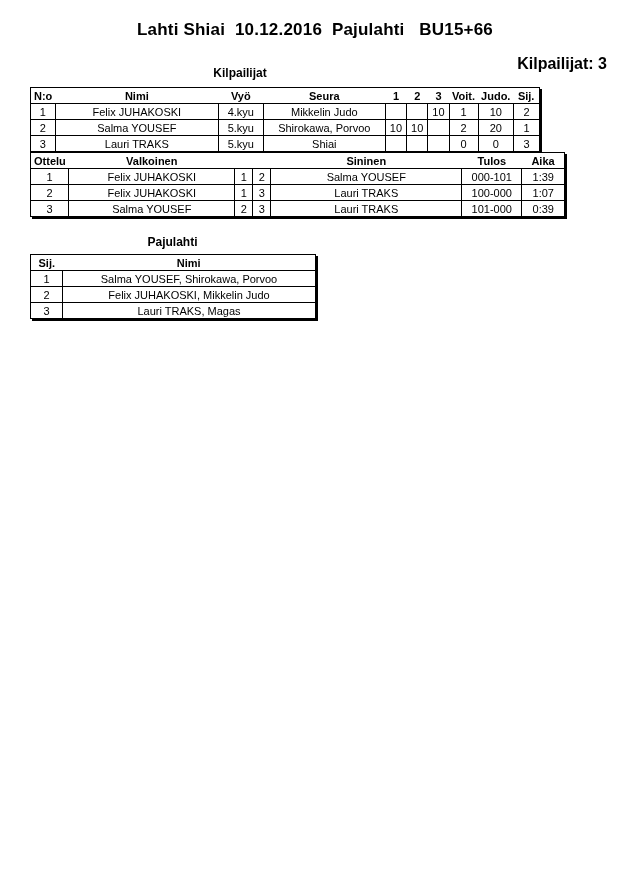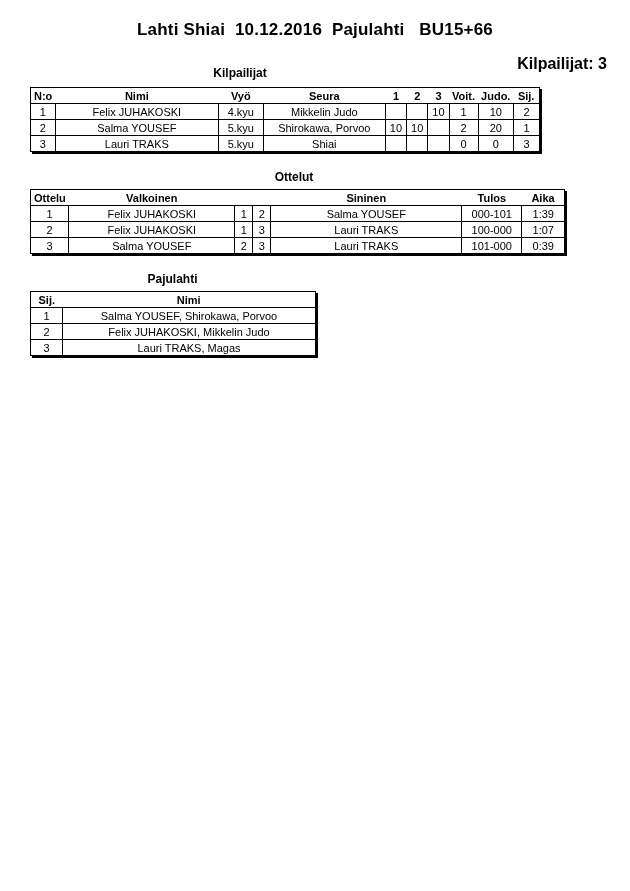--- a/index.html
+++ b/index.html
@@ -118,21 +118,20 @@
           <td class="ac"></td>
           <td class="ac">0</td>
           <td class="ac">0</td>
           <td class="ac">3</td>
         </tr>
       </tbody>
     </table>
   </div>
 
   <div>
-    <div class="heading heading-o">Ottelut</div>
     <table class="tbl">
       <colgroup>
         <col style="width:32px">
           <col style="width:166px">
           <col style="width:18px">
           <col style="width:18px">
         <col style="width:191px">
           <col style="width:60px">
           <col style="width:43px">
       </colgroup>

